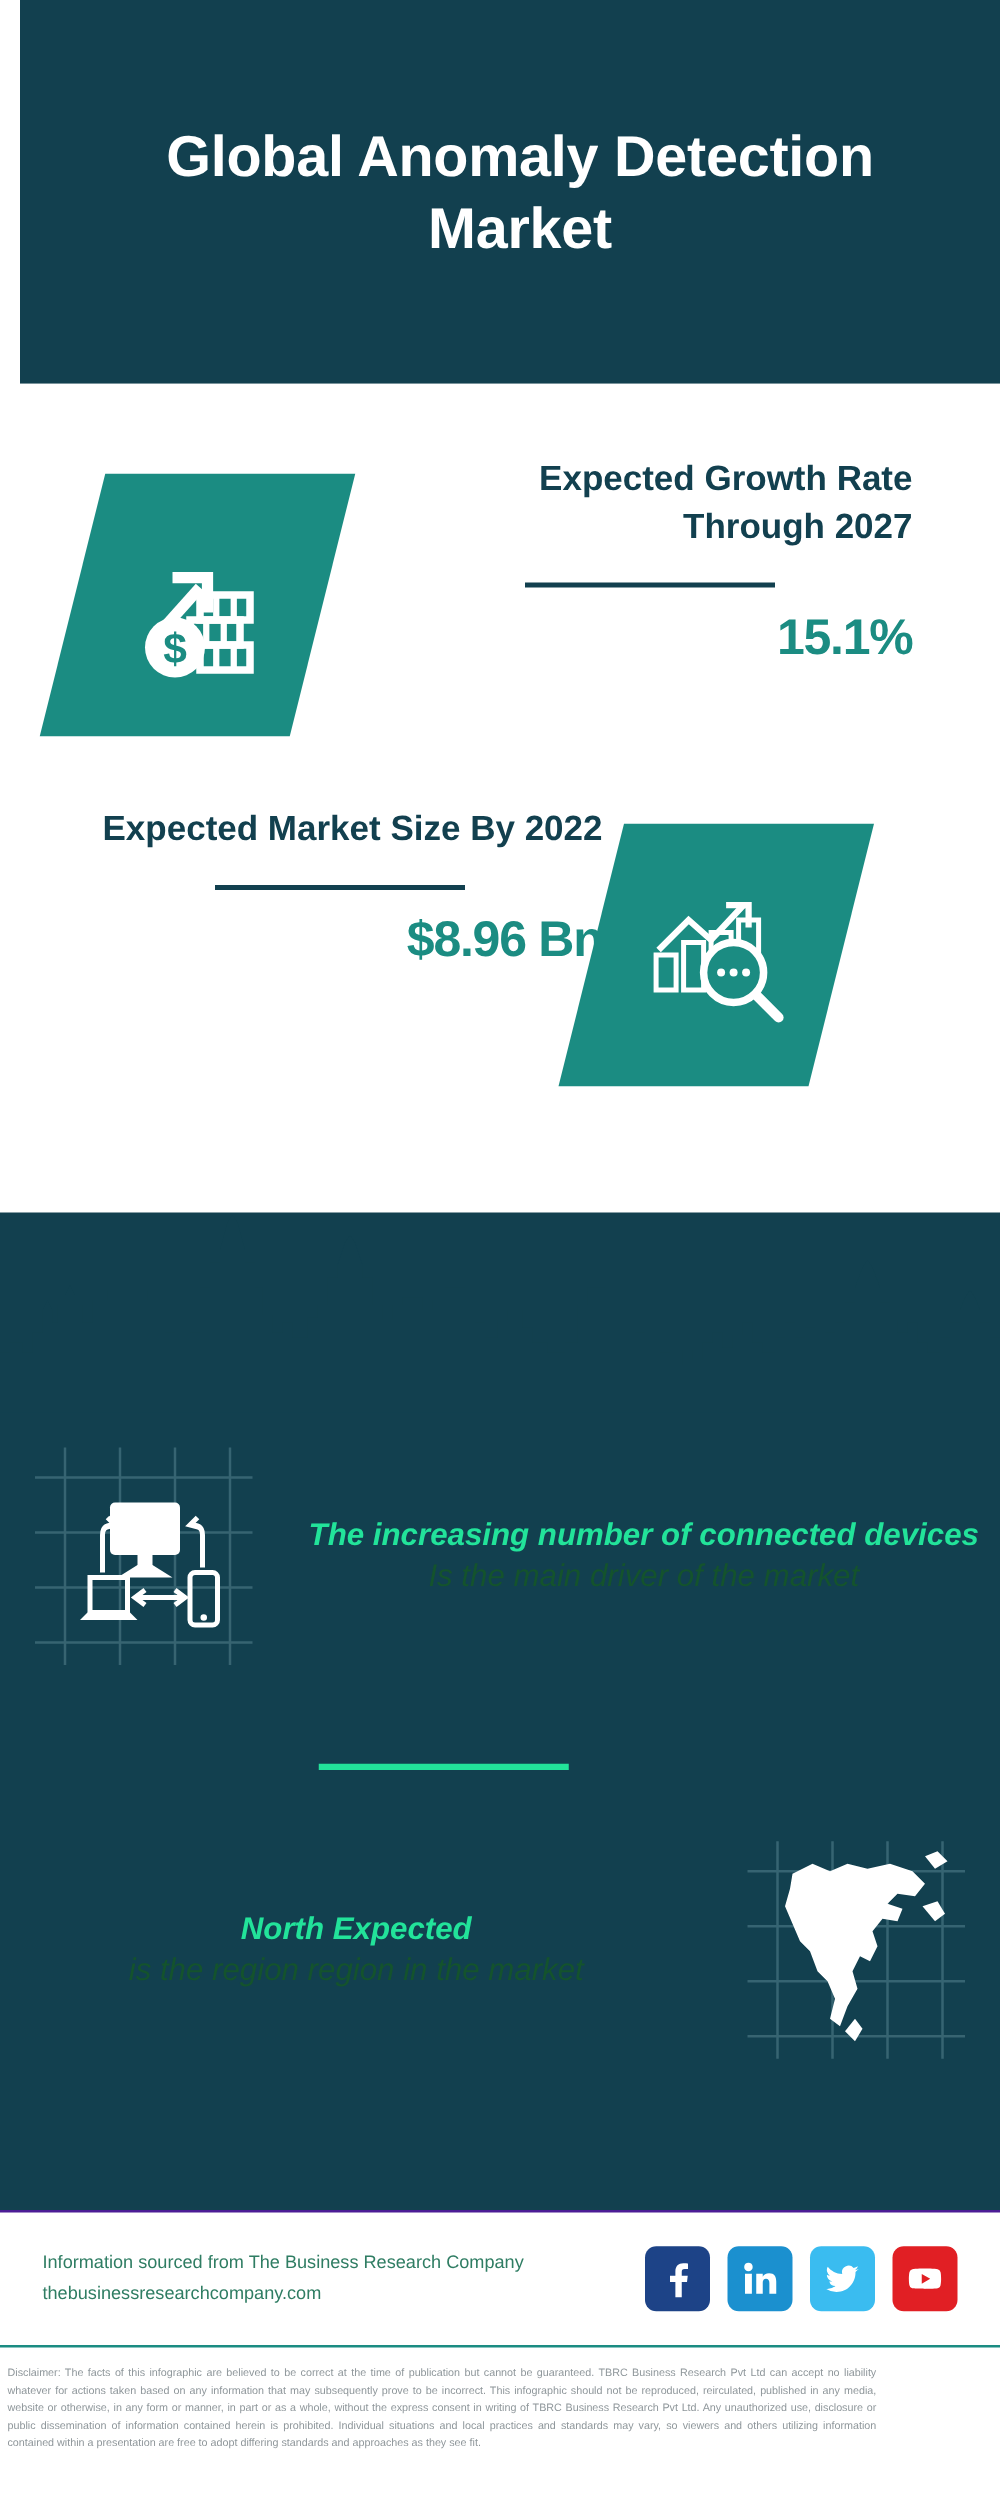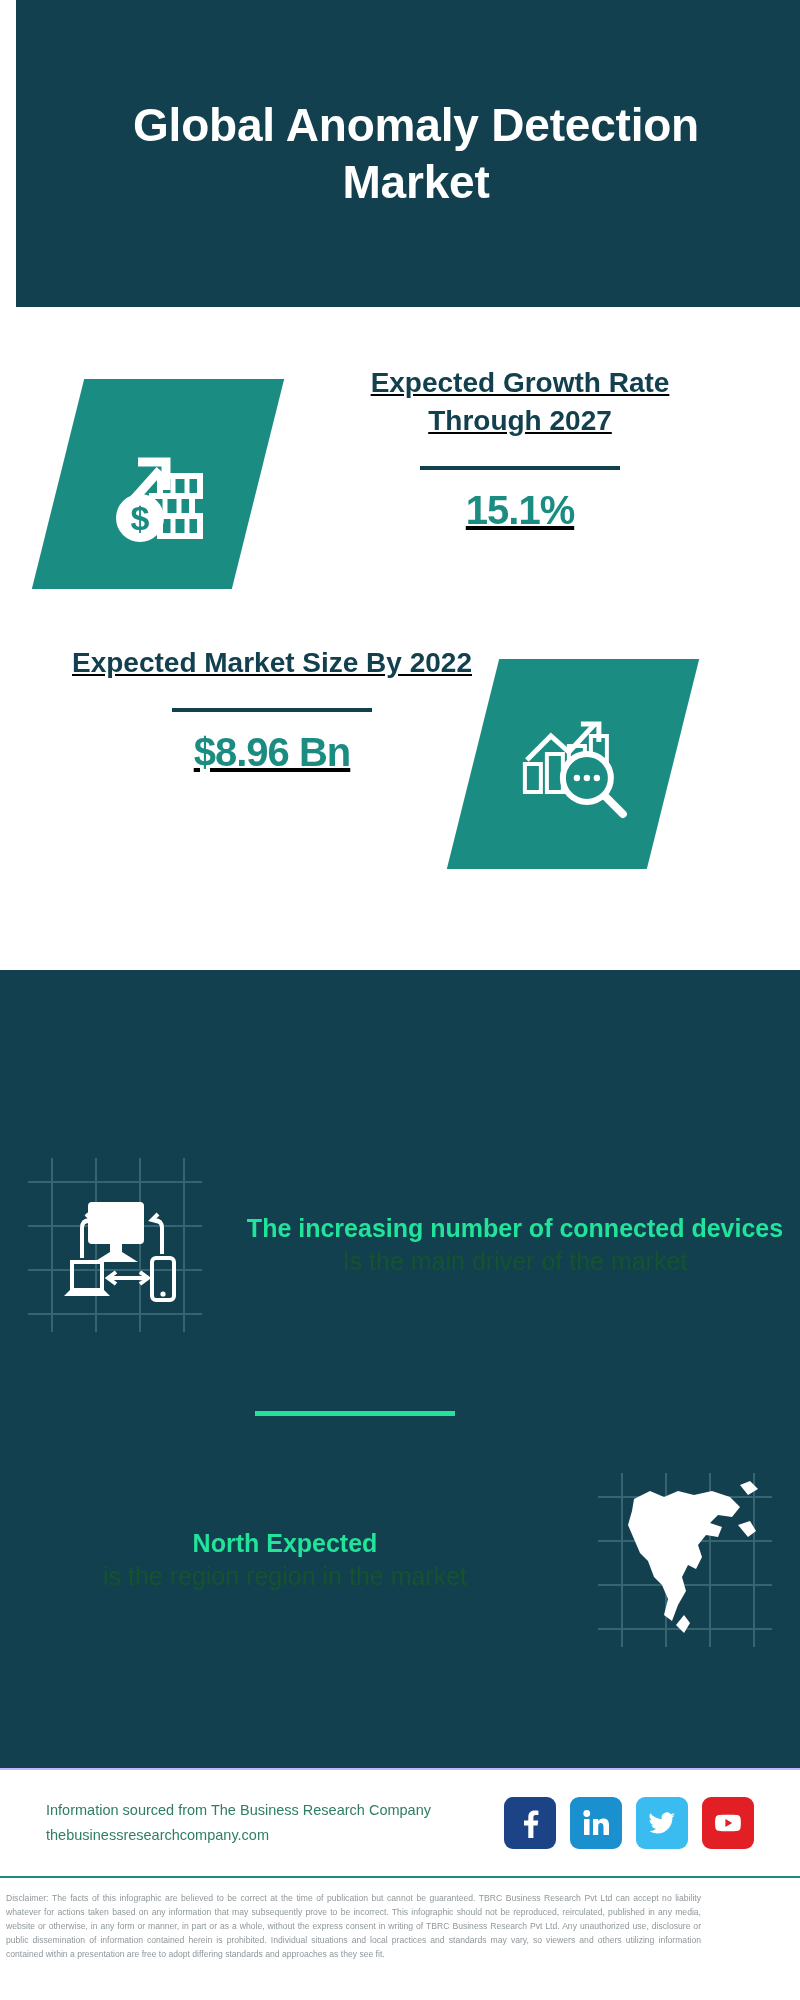--- a/index.html
+++ b/index.html
@@ -55,21 +55,21 @@
     transform: skewX(-14deg);
     display: flex;
     align-items: center;
     justify-content: center;
   }
   .tile > svg { transform: skewX(14deg); }
 
   .tile-growth { left: 58px; top: 72px; width: 200px; height: 210px; }
   .tile-size   { left: 473px; top: 352px; width: 200px; height: 210px; }
 
-  .stat-block { position: absolute; text-align: center; text-decoration: underline; }
+  .stat-block { position: absolute; text-align: right; }
   .stat-growth { left: 310px; top: 57px; width: 420px; }
   .stat-size   { left: 62px;  top: 337px; width: 420px; }
 
   .stat-label {
     color: #12404f;
     font-size: 28px;
     font-weight: bold;
     line-height: 1.35;
   }
   .stat-rule {
@@ -100,20 +100,21 @@
     width: 800px;
     height: 160px;
     display: block;
   }
 
   .insight {
     position: absolute;
     display: flex;
     align-items: center;
     width: 800px;
+    font-style: italic;
   }
   .insight-devices { top: 1145px; height: 200px; }
   .insight-region  { top: 1460px; height: 200px; }
 
   .insight-icon {
     width: 230px;
     display: flex;
     align-items: center;
     justify-content: center;
     flex: none;
@@ -140,25 +141,25 @@
     background: #22e39a;
   }
 
   
   .footer {
     position: absolute;
     left: 0; top: 1768px;
     width: 800px;
     height: 110px;
     background: #ffffff;
-    border-top: 2px solid #c4b5fd;
+    border-top: 2px solid #4c1d95;
     border-bottom: 2px solid #1b8c82;
     display: flex;
     align-items: center;
-    padding: 0 46px;
+    padding: 0 34px;
   }
   .footer-source {
     color: #2f7d63;
     font-size: 14.5px;
     line-height: 1.75;
     flex: 1;
   }
   .socials { display: flex; gap: 14px; align-items: center; }
   .social {
     width: 52px; height: 52px;

